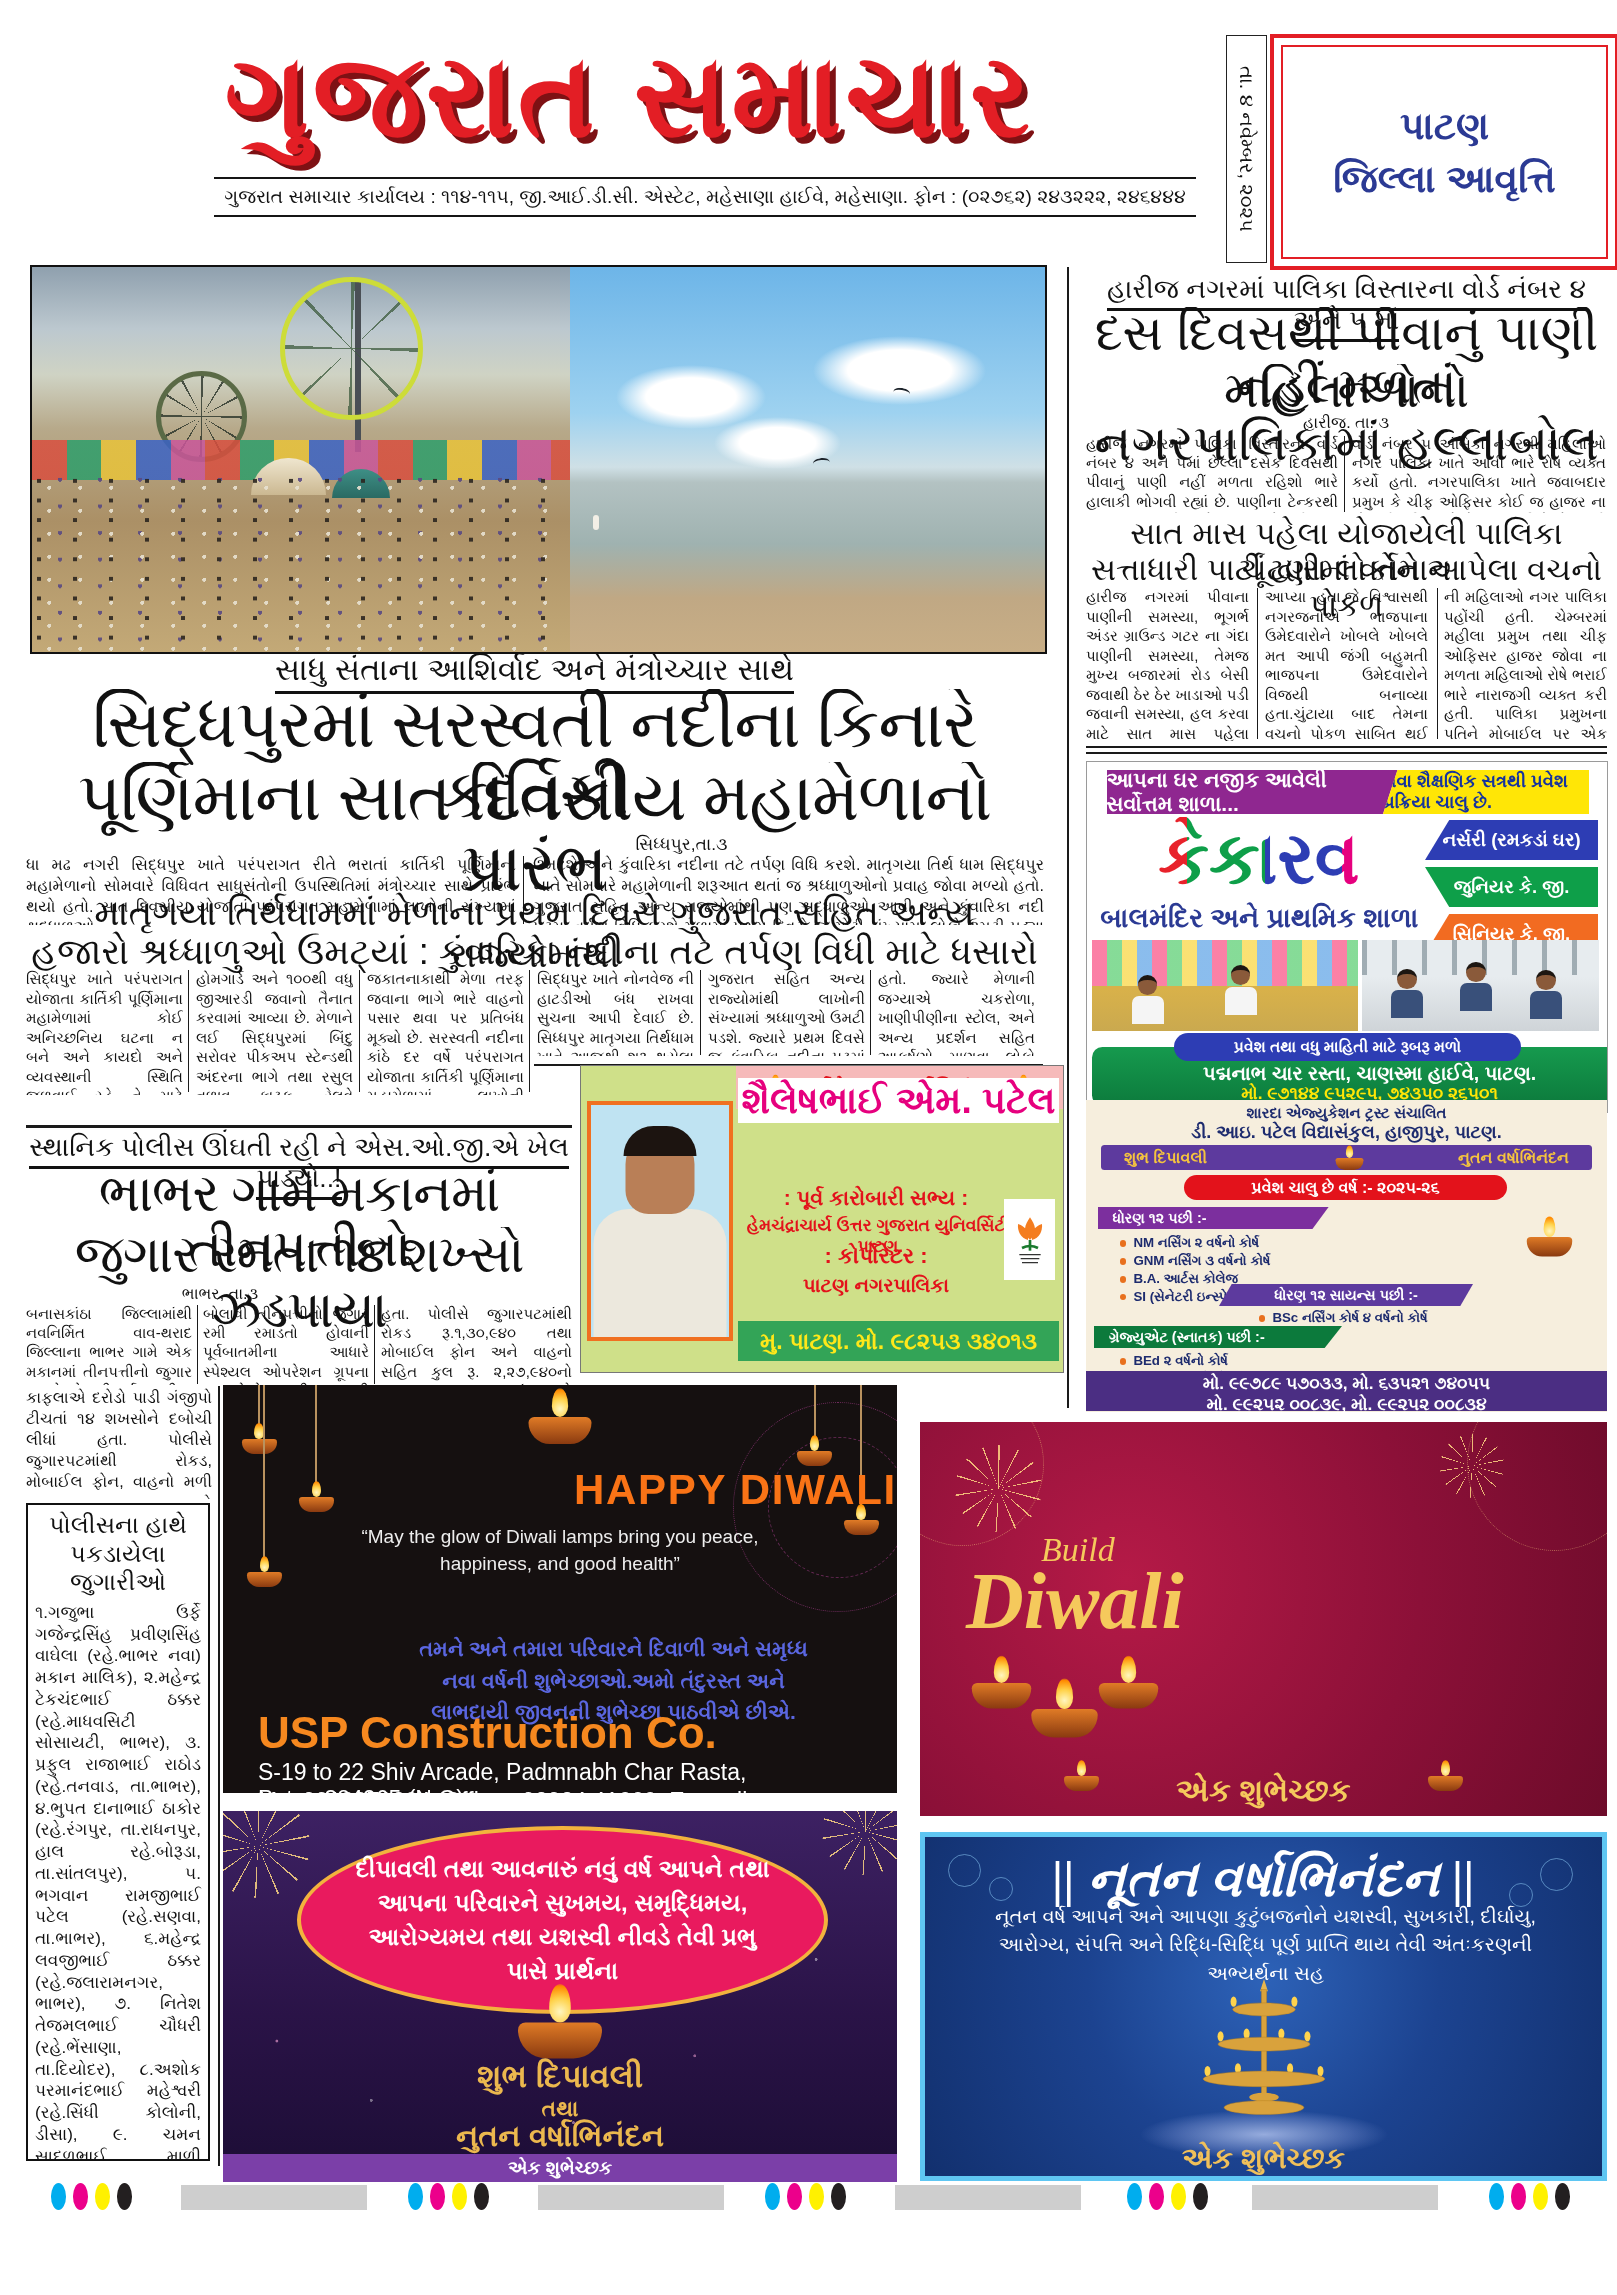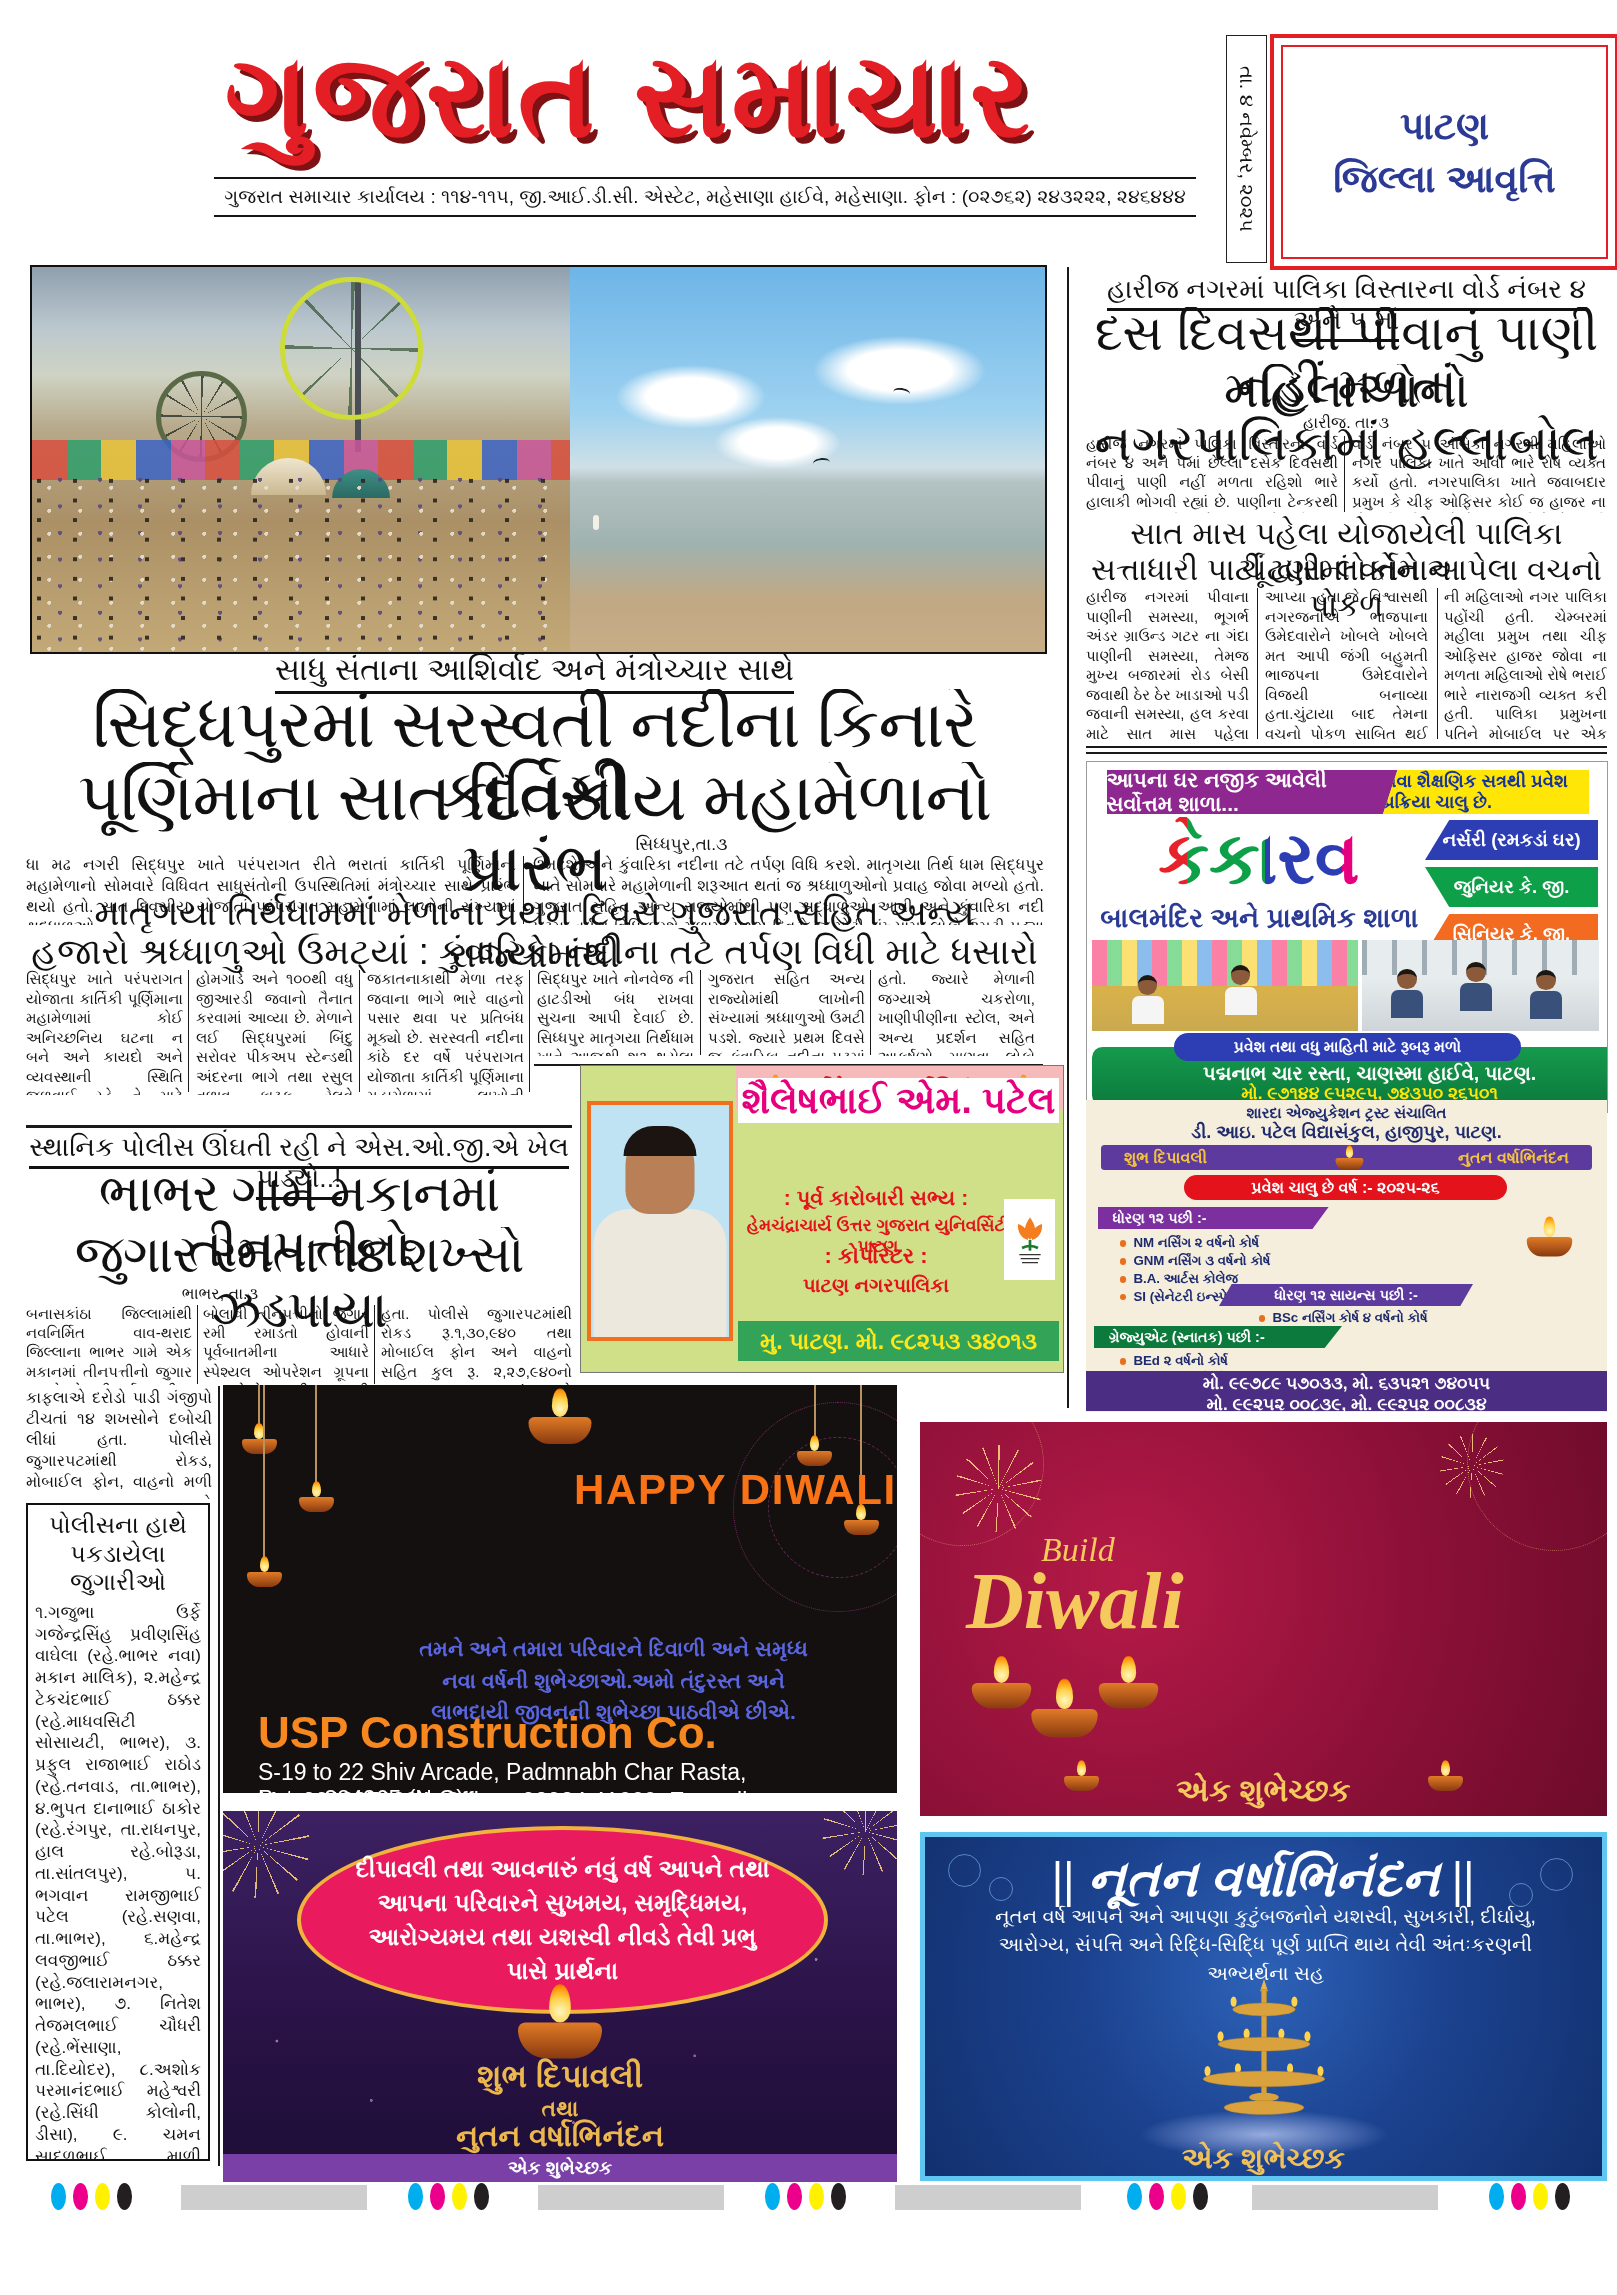--- a/index.html
+++ b/index.html
@@ -499,20 +499,21 @@
   <div class="hang" style="right:35px;top:0;height:121px"></div>
   <div class="diya" style="right:18.5px;top:119px">
       <div class="fl"></div>
       <div class="bw"></div>
     </div>
   <div class="diya" style="left:50%;top:16px;transform:translateX(-50%) scale(1.8)">
       <div class="fl"></div>
       <div class="bw"></div>
     </div>
   <div id="usp-title">HAPPY DIWALI</div>
+  <div id="usp-quote">“May the glow of Diwali lamps bring you peace, happiness, and good health”</div>
   <div id="usp-msg">તમને અને તમારા પરિવારને દિવાળી અને સમૃધ્ધ નવા વર્ષની શુભેચ્છાઓ.અમો તંદુરસ્ત અને લાભદાયી જીવનની શુભેચ્છા પાઠવીએ છીએ.</div>
   <div id="usp-co">USP Construction Co.</div>
   <div id="usp-addr">S-19 to 22 Shiv Arcade, Padmnabh Char Rasta, Patan.384265 (N.G)</div>
   <div id="usp-con">Mo. 9913071204, Office : 98984 41660, E - mail : upen26jan@gmail.com</div>
 </div>
 
 <div class="abs" id="maroon">
   <div class="ring" style="left:-40px;top:-40px;width:162px;height:162px"></div>
   <div class="ring" style="right:-35px;top:-46px;width:173px;height:173px"></div>
   <div class="fwk" style="left:35px;top:23px"></div>

